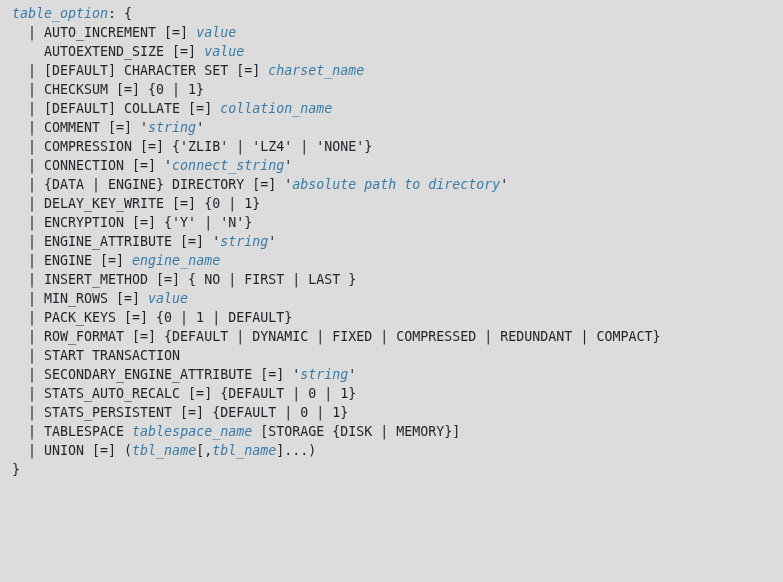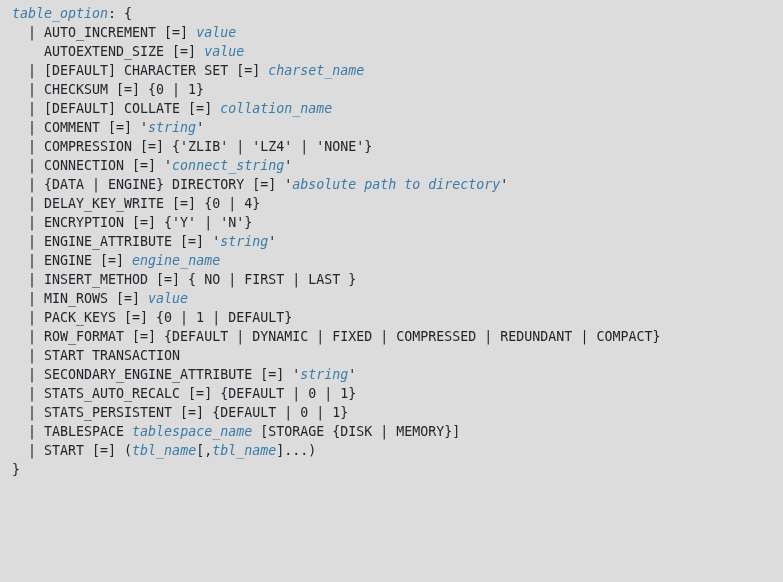--- a/index.html
+++ b/index.html
@@ -49,28 +49,28 @@
 <div class="code-line"><span class="ph">table_option</span><span class="kw">: {</span></div>
     <div class="code-line"><span class="kw">  | AUTO_INCREMENT [=] </span><span class="ph">value</span></div>
     <div class="code-line"><span class="kw">    AUTOEXTEND_SIZE [=] </span><span class="ph">value</span></div>
     <div class="code-line"><span class="kw">  | [DEFAULT] CHARACTER SET [=] </span><span class="ph">charset_name</span></div>
     <div class="code-line"><span class="kw">  | CHECKSUM [=] {0 | 1}</span></div>
     <div class="code-line"><span class="kw">  | [DEFAULT] COLLATE [=] </span><span class="ph">collation_name</span></div>
     <div class="code-line"><span class="kw">  | COMMENT [=] '</span><span class="ph">string</span><span class="kw">'</span></div>
     <div class="code-line"><span class="kw">  | COMPRESSION [=] {'ZLIB' | 'LZ4' | 'NONE'}</span></div>
     <div class="code-line"><span class="kw">  | CONNECTION [=] '</span><span class="ph">connect_string</span><span class="kw">'</span></div>
     <div class="code-line"><span class="kw">  | {DATA | ENGINE} DIRECTORY [=] '</span><span class="ph">absolute path to directory</span><span class="kw">'</span></div>
-    <div class="code-line"><span class="kw">  | DELAY_KEY_WRITE [=] {0 | 4}</span></div>
+    <div class="code-line"><span class="kw">  | DELAY_KEY_WRITE [=] {0 | 1}</span></div>
     <div class="code-line"><span class="kw">  | ENCRYPTION [=] {'Y' | 'N'}</span></div>
     <div class="code-line"><span class="kw">  | ENGINE_ATTRIBUTE [=] '</span><span class="ph">string</span><span class="kw">'</span></div>
     <div class="code-line"><span class="kw">  | ENGINE [=] </span><span class="ph">engine_name</span></div>
     <div class="code-line"><span class="kw">  | INSERT_METHOD [=] { NO | FIRST | LAST }</span></div>
     <div class="code-line"><span class="kw">  | MIN_ROWS [=] </span><span class="ph">value</span></div>
     <div class="code-line"><span class="kw">  | PACK_KEYS [=] {0 | 1 | DEFAULT}</span></div>
     <div class="code-line"><span class="kw">  | ROW_FORMAT [=] {DEFAULT | DYNAMIC | FIXED | COMPRESSED | REDUNDANT | COMPACT}</span></div>
     <div class="code-line"><span class="kw">  | START TRANSACTION</span></div>
     <div class="code-line"><span class="kw">  | SECONDARY_ENGINE_ATTRIBUTE [=] '</span><span class="ph">string</span><span class="kw">'</span></div>
     <div class="code-line"><span class="kw">  | STATS_AUTO_RECALC [=] {DEFAULT | 0 | 1}</span></div>
     <div class="code-line"><span class="kw">  | STATS_PERSISTENT [=] {DEFAULT | 0 | 1}</span></div>
     <div class="code-line"><span class="kw">  | TABLESPACE </span><span class="ph">tablespace_name</span><span class="kw"> [STORAGE {DISK | MEMORY}]</span></div>
-    <div class="code-line"><span class="kw">  | START [=] (</span><span class="ph">tbl_name</span><span class="kw">[,</span><span class="ph">tbl_name</span><span class="kw">]...)</span></div>
+    <div class="code-line"><span class="kw">  | UNION [=] (</span><span class="ph">tbl_name</span><span class="kw">[,</span><span class="ph">tbl_name</span><span class="kw">]...)</span></div>
     <div class="code-line"><span class="kw">}</span></div>
   </div>
 
 </body></html>

